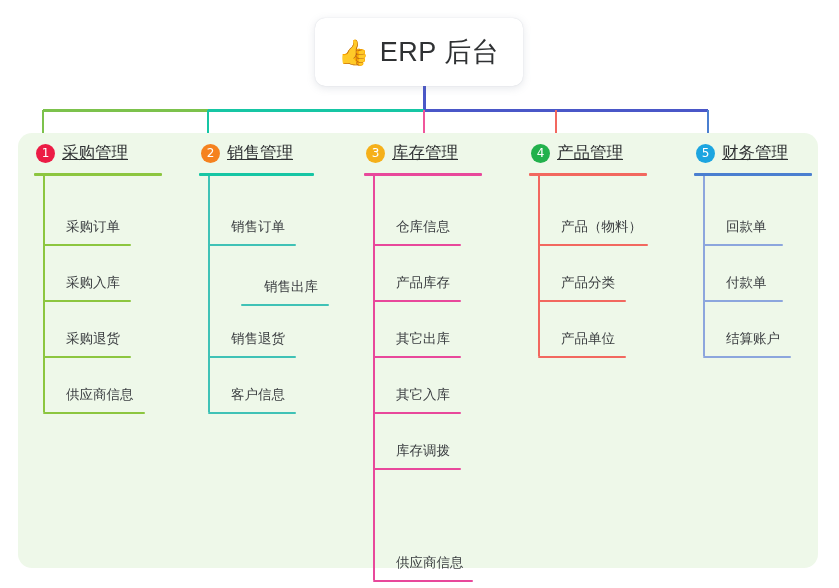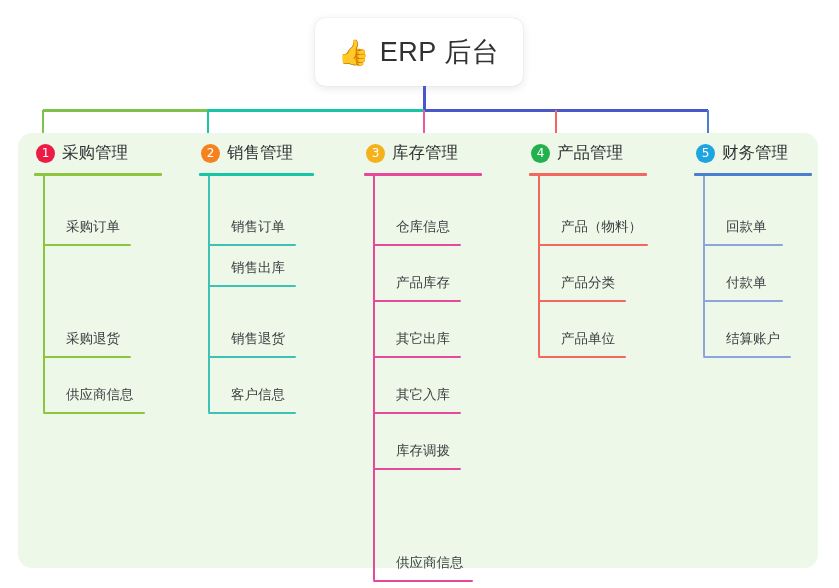--- a/index.html
+++ b/index.html
@@ -90,20 +90,21 @@
     text-align: center;
     display: inline-block;
     margin-right: 7px;
     flex: 0 0 auto;
     font-family: "DejaVu Sans", sans-serif;
   }
   .col-title {
     font-size: 16.5px;
     color: #2f3133;
     white-space: nowrap;
+    text-decoration: underline;
   }
   .col-rule {
     position: absolute;
     left: 16px;
     top: 40px;
     height: 3px;
     border-radius: 1px;
   }
 
   
@@ -163,41 +164,45 @@
       <div class="col-header">
         <span class="badge" style="background: rgb(236, 28, 69);">1</span>
         <span class="col-title">采购管理</span>
       </div>
       <div class="col-rule" style="width: 128px; background: rgb(140, 198, 63);"></div>
       <div class="spine" style="height: 236px; background: rgb(140, 198, 63);"></div>
       <div class="leaf" style="top: 60px; width: 98px;">
         <div class="leaf-label">采购订单</div>
         <div class="leaf-rule" style="width: 88px; background: rgb(140, 198, 63);"></div>
       </div>
+      <div class="leaf" style="top: 116px; width: 98px;">
+        <div class="leaf-label">采购入库</div>
+        <div class="leaf-rule" style="width: 88px; background: rgb(140, 198, 63);"></div>
+      </div>
       <div class="leaf" style="top: 172px; width: 98px;">
         <div class="leaf-label">采购退货</div>
         <div class="leaf-rule" style="width: 88px; background: rgb(140, 198, 63);"></div>
       </div>
       <div class="leaf" style="top: 228px; width: 112px;">
         <div class="leaf-label">供应商信息</div>
         <div class="leaf-rule" style="width: 102px; background: rgb(140, 198, 63);"></div>
       </div>
     </div>
     <div class="column" style="left: 165px;">
       <div class="col-header">
         <span class="badge" style="background: rgb(245, 130, 31);">2</span>
         <span class="col-title">销售管理</span>
       </div>
       <div class="col-rule" style="width: 115px; background: rgb(22, 198, 164);"></div>
       <div class="spine" style="height: 236px; background: rgb(63, 194, 182);"></div>
       <div class="leaf" style="top: 60px; width: 98px;">
         <div class="leaf-label">销售订单</div>
         <div class="leaf-rule" style="width: 88px; background: rgb(63, 194, 182);"></div>
       </div>
-      <div class="leaf" style="top: 101px; width: 98px;">
+      <div class="leaf" style="top: 120px; width: 98px; margin-left: 33px;">
         <div class="leaf-label">销售出库</div>
         <div class="leaf-rule" style="width: 88px; background: rgb(63, 194, 182);"></div>
       </div>
       <div class="leaf" style="top: 172px; width: 98px;">
         <div class="leaf-label">销售退货</div>
         <div class="leaf-rule" style="width: 88px; background: rgb(63, 194, 182);"></div>
       </div>
       <div class="leaf" style="top: 228px; width: 98px;">
         <div class="leaf-label">客户信息</div>
         <div class="leaf-rule" style="width: 88px; background: rgb(63, 194, 182);"></div>

